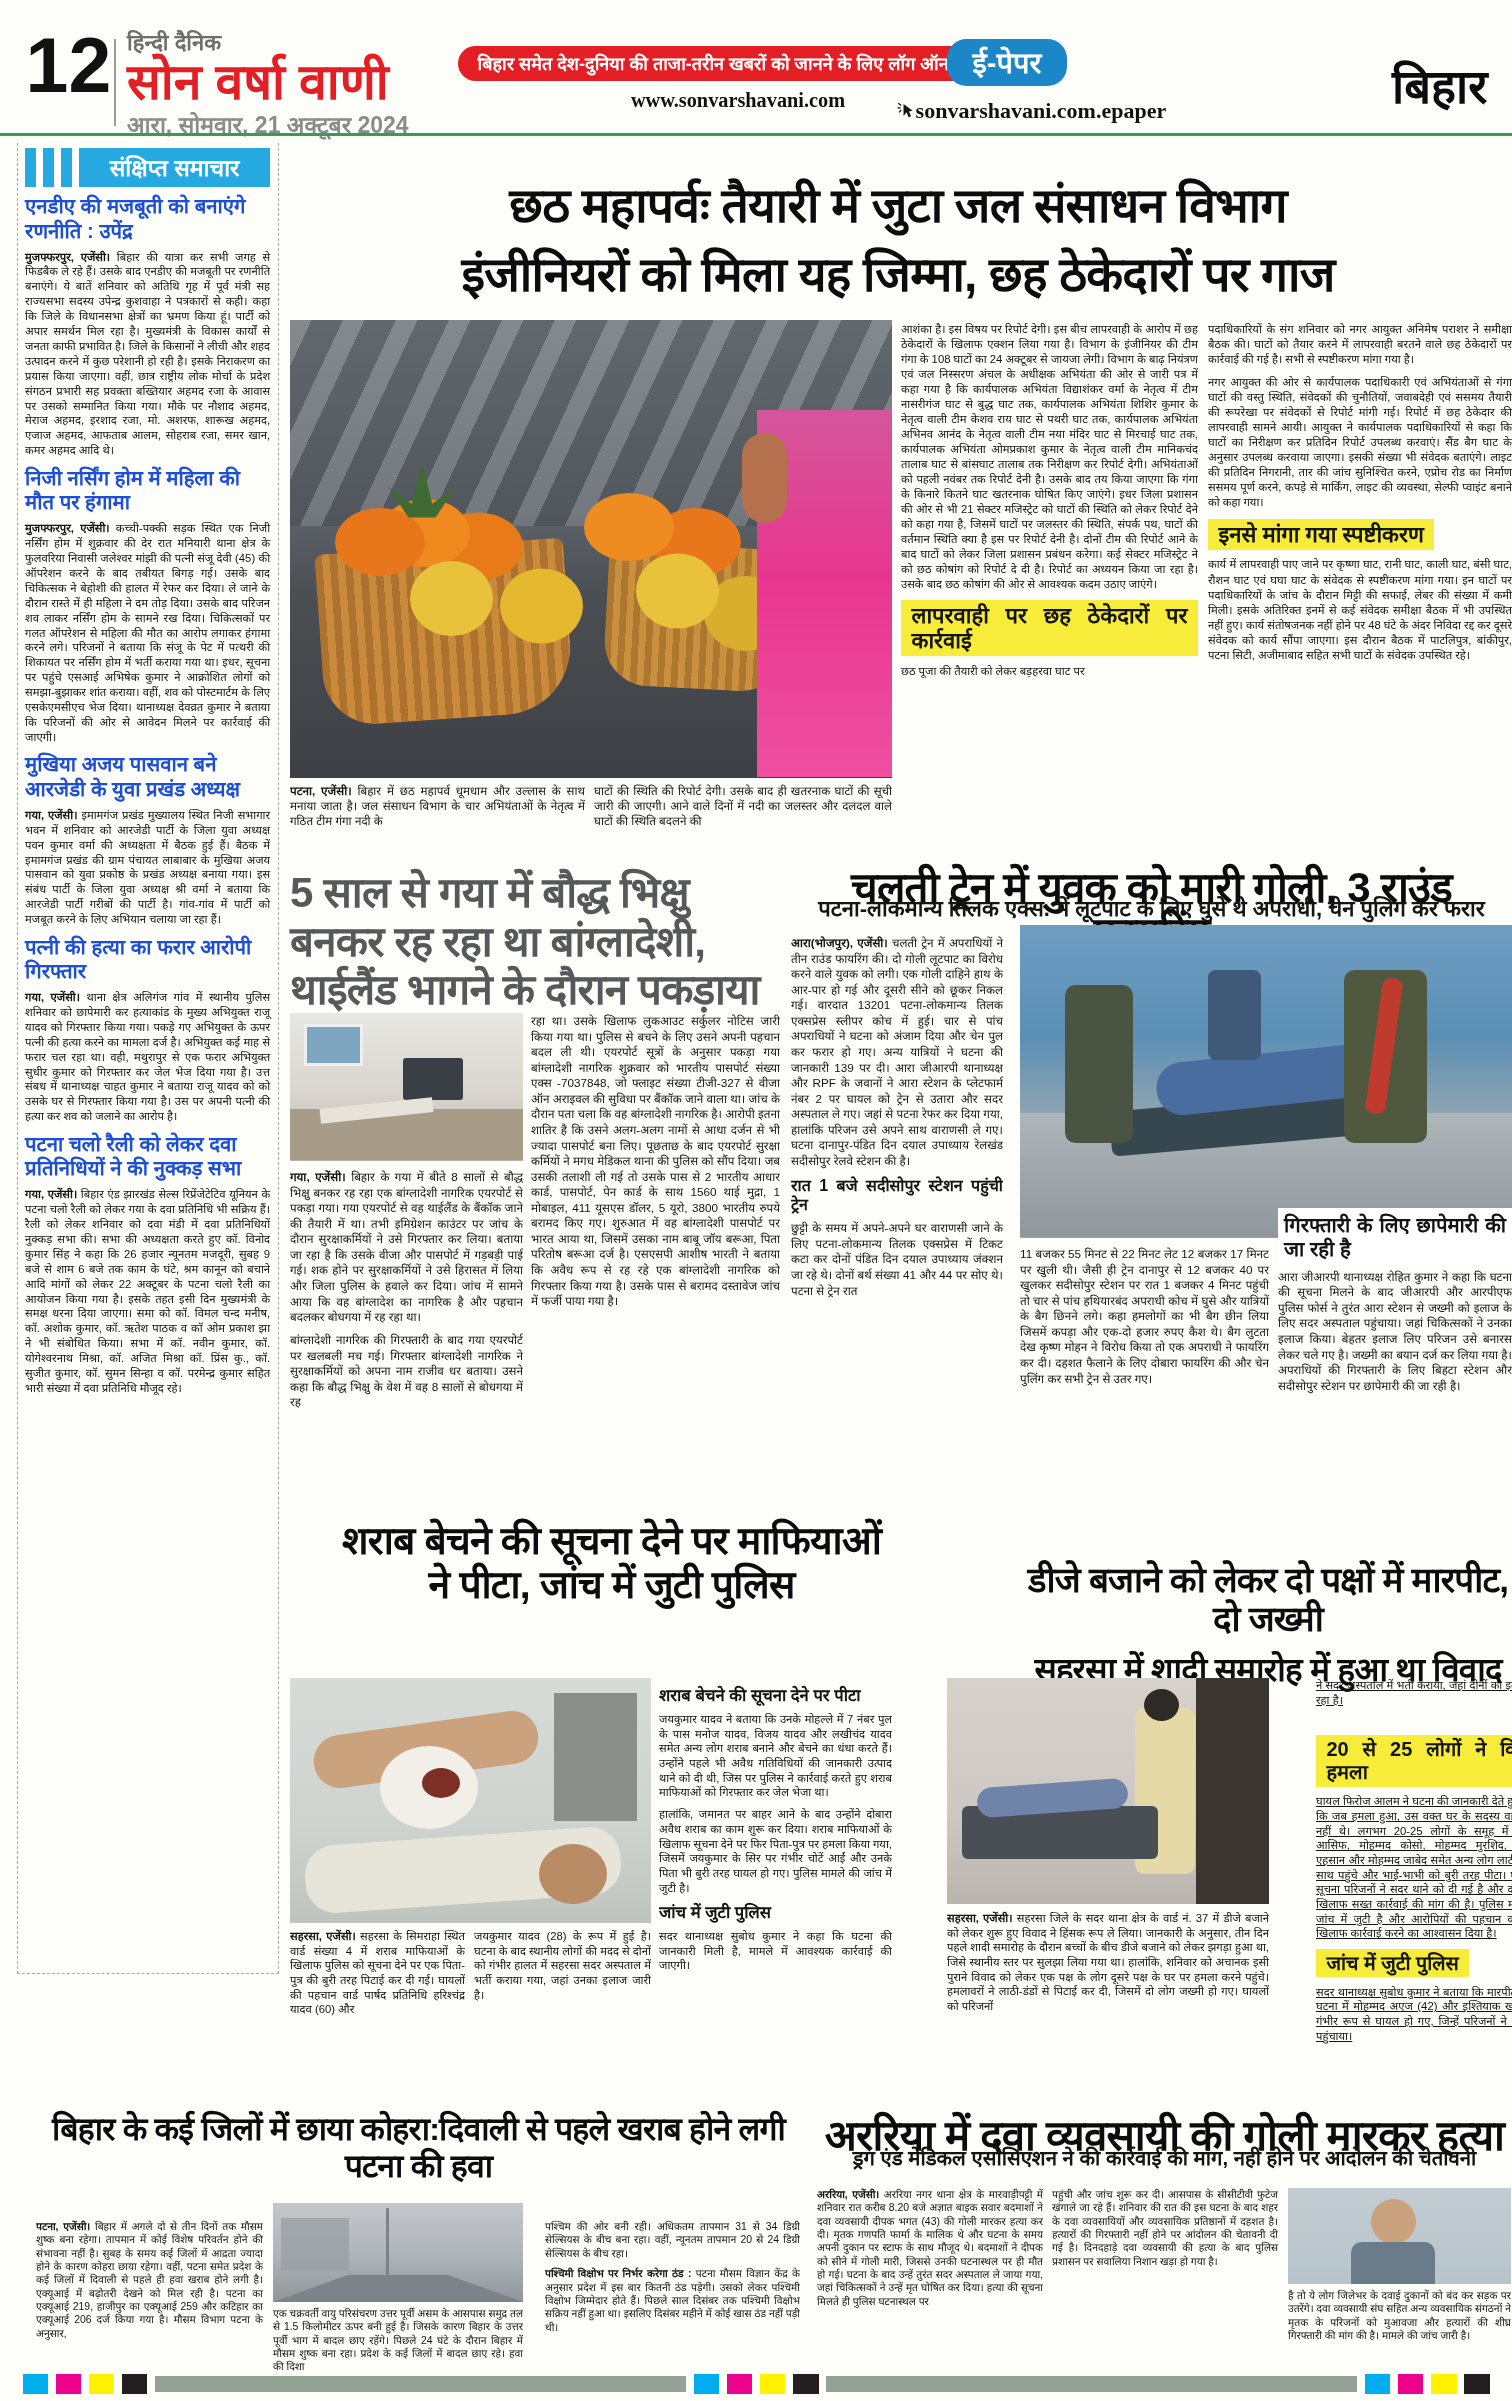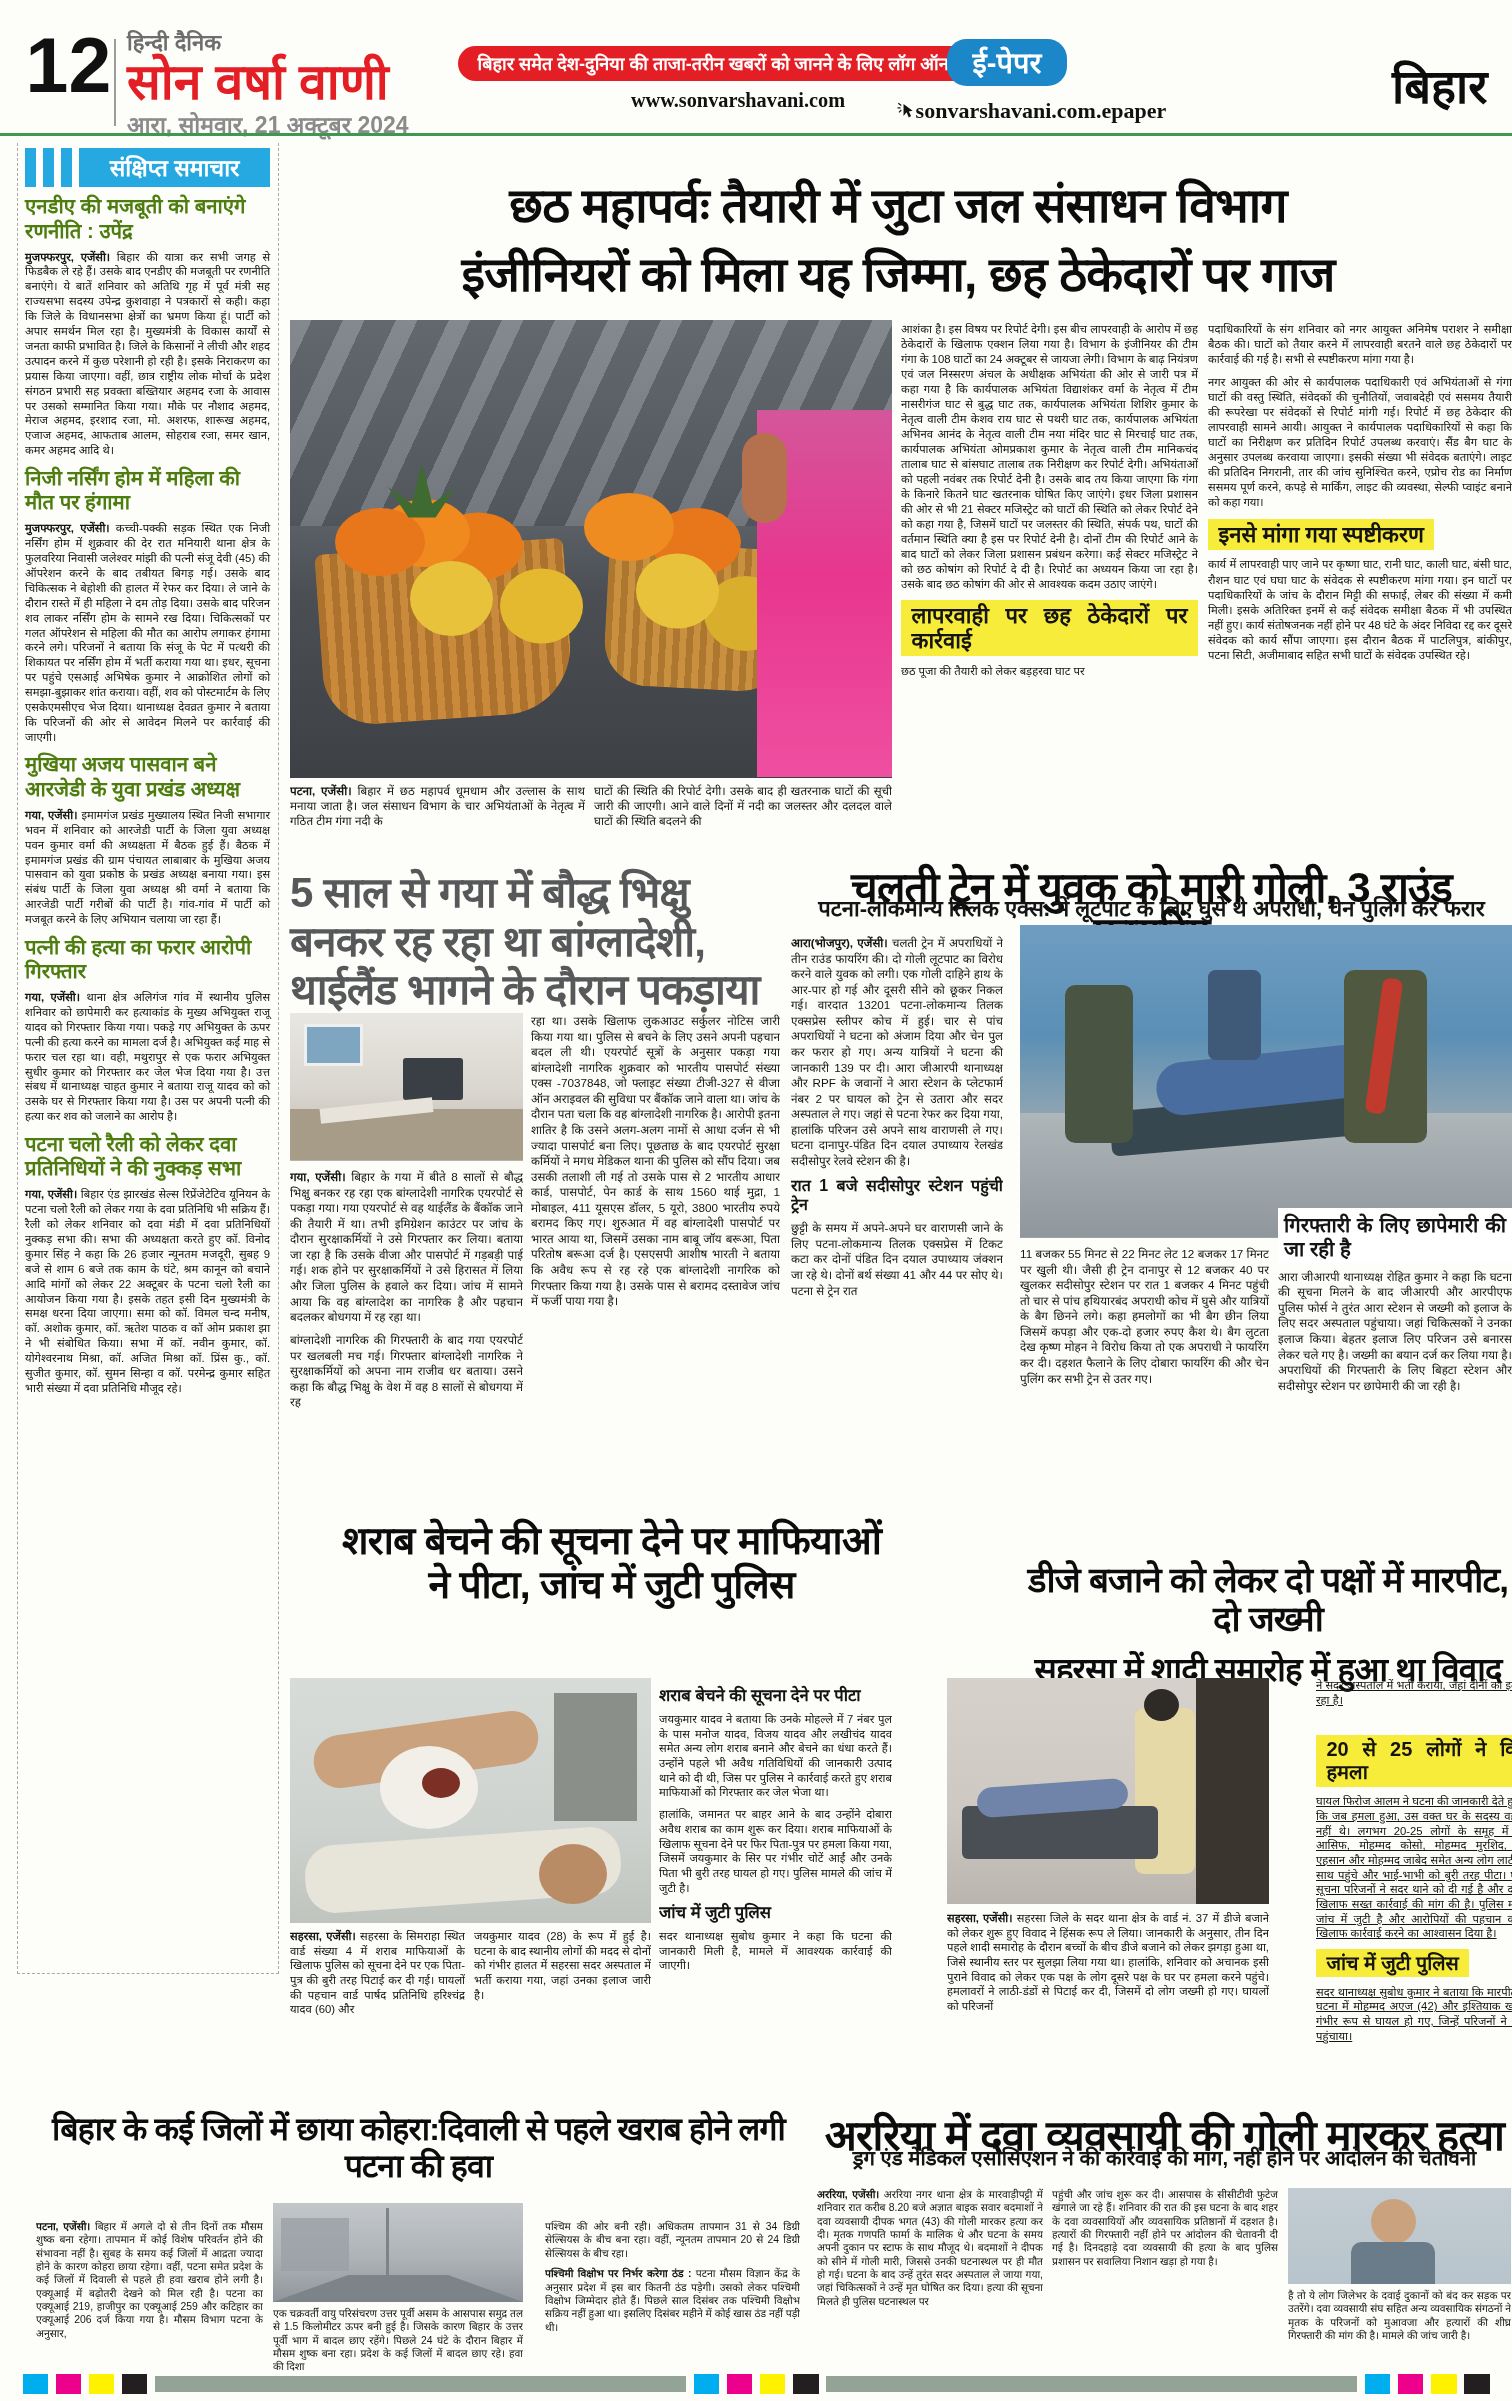--- a/index.html
+++ b/index.html
@@ -28,21 +28,21 @@
           padding:7.5px 25.6px;}
   .section-name{font-size:47px;font-weight:800;color:#0c0c0c;}
   
   .briefs{position:absolute;left:16.6px;top:143px;width:262px;height:1831px;
           border-left:1.5px dashed #a8a8a8;border-right:1.5px dashed #a8a8a8;border-bottom:1.5px dashed #a8a8a8;
           padding:4.5px 7.5px 0 7.5px;box-sizing:border-box;}
   .briefs-banner{display:flex;align-items:stretch;height:39px;margin-bottom:7.5px;}
   .briefs-stripes{width:54px;background:repeating-linear-gradient(90deg,#25a9e0 0 10.5px,#ffffff 10.5px 18px);}
   .briefs-title{flex:1;background:#25a9e0;color:#fff;font-weight:800;font-size:23px;
                 display:flex;align-items:center;justify-content:center;}
-  .brief-h{font-size:20.3px;font-weight:800;line-height:1.22;margin:7.5px 0 6px 0;color:#4d7c0f;}
+  .brief-h{font-size:20.3px;font-weight:800;line-height:1.22;margin:7.5px 0 6px 0;color:#1d4ed8;}
   .brief-b{font-size:11.3px;line-height:1.32;text-align:justify;margin:0;}
   
   .regrow{position:absolute;left:22.6px;top:2371px;width:1467px;height:25.6px;display:flex;align-items:center;gap:7.5px;}
   .sw{width:25.6px;height:19.6px;}
   .regbar{flex:1;height:16.6px;background:#93a396;}
 </style>
 </head>
 <body>
 
 <div class="page">

